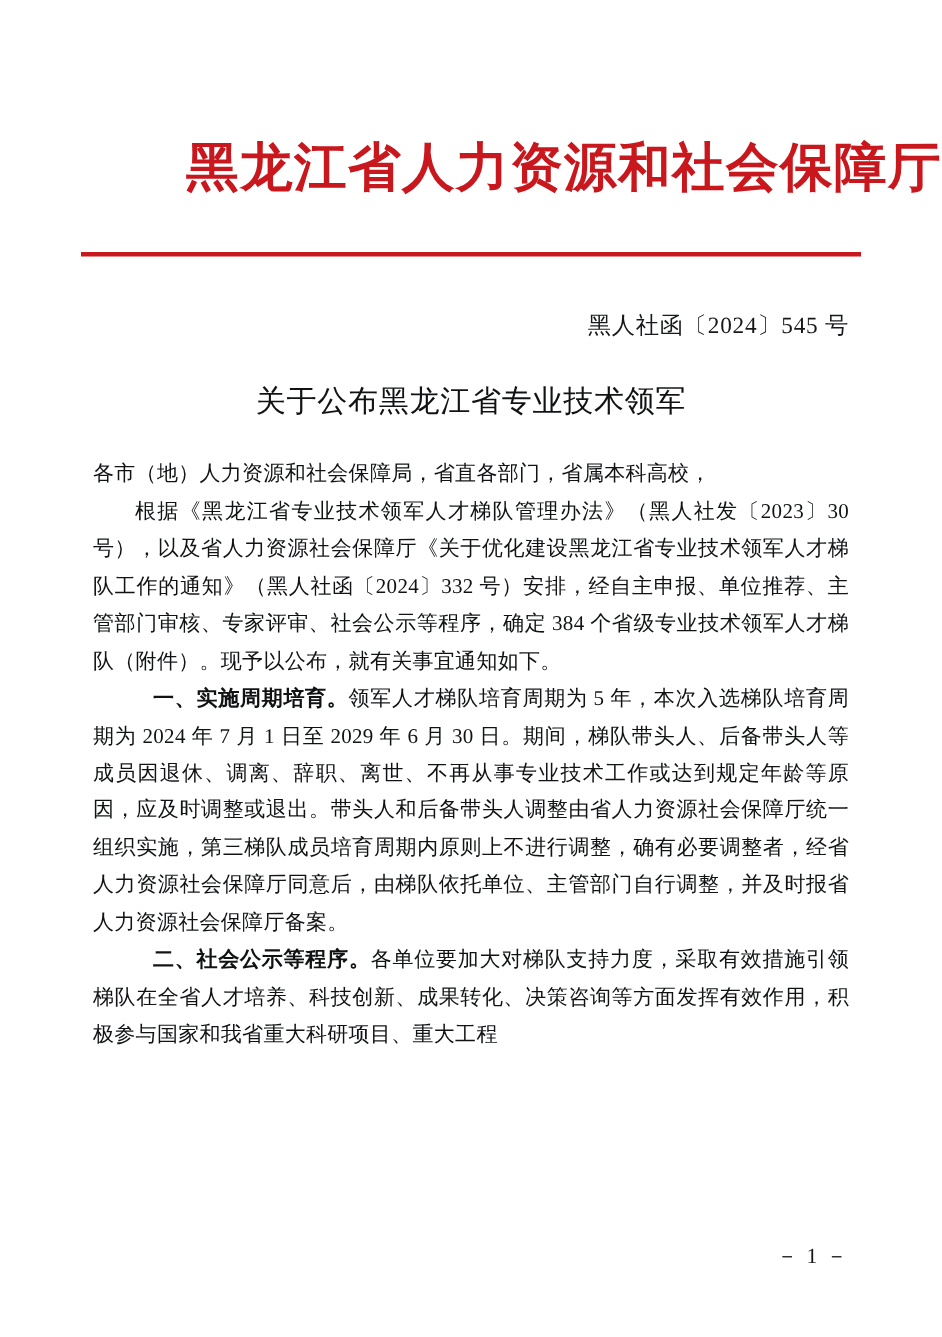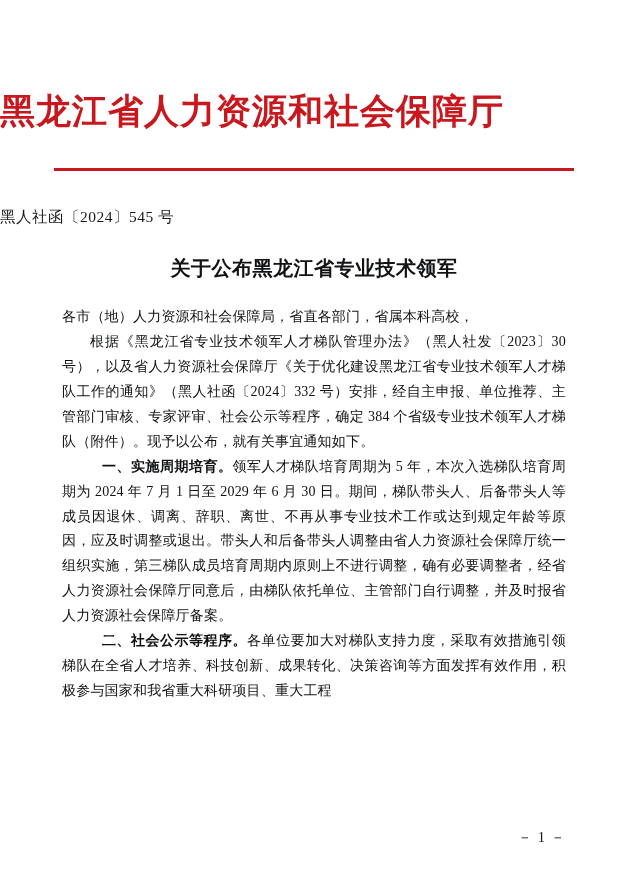--- a/index.html
+++ b/index.html
@@ -18,21 +18,21 @@
 
   .page {
     position: absolute;
     inset: 0;
     padding: 0;
   }
 
   
   .letterhead {
     padding-top: 92px;
-    text-align: left;
+    text-align: right;
   }
   .letterhead-title {
     font-family: "Liberation Serif", "DejaVu Serif", serif;
     font-weight: bold;
     font-size: 35px;
     letter-spacing: 1px;
     color: #c8171d;
     line-height: 1.15;
     white-space: nowrap;
   }
@@ -40,32 +40,32 @@
   .red-rule {
     margin: 36px auto 0 auto;
     width: 520px;
     height: 3px;
     background: #c8171d;
   }
 
   
   .doc-number {
     margin-top: 36px;
-    text-align: left;
+    text-align: right;
     padding-right: 62px;
     font-size: 15.5px;
     letter-spacing: 0.5px;
     color: #16181a;
   }
 
   
   .doc-title {
     margin-top: 26px;
     text-align: center;
-    font-weight: bold;
+    font-weight: normal;
     font-size: 20px;
     line-height: 1.45;
     letter-spacing: 0.5px;
     color: #101214;
   }
   .doc-title div { white-space: nowrap; }
 
   
   .body-text {
     margin-top: 22px;

